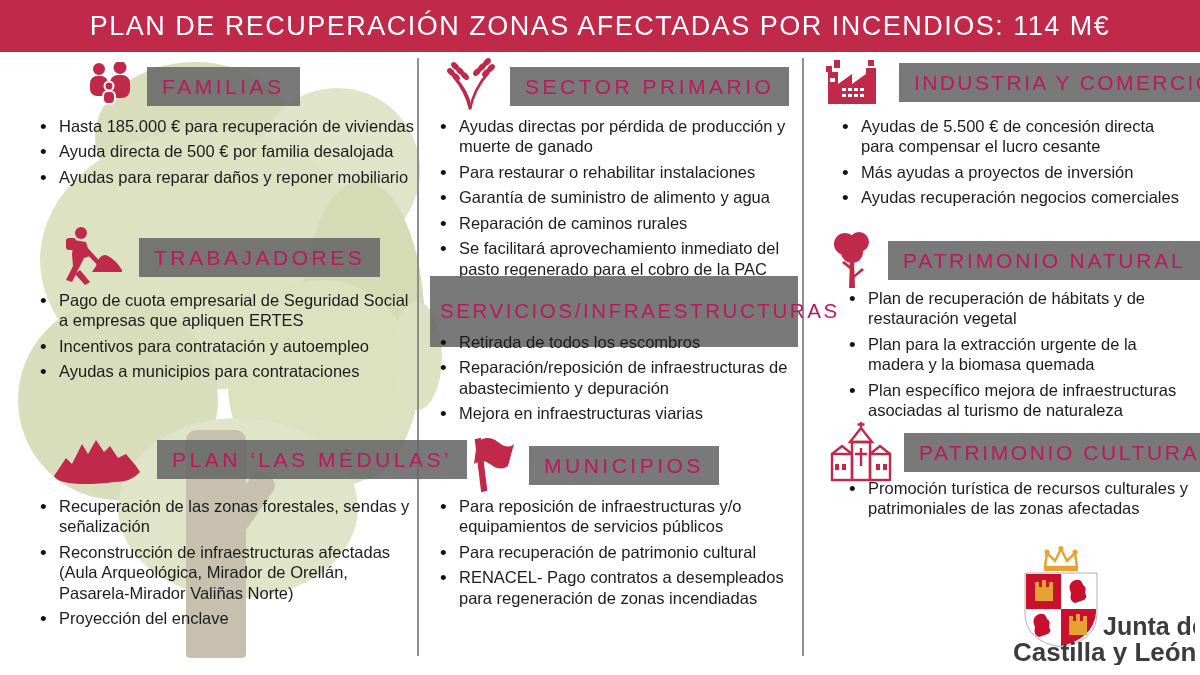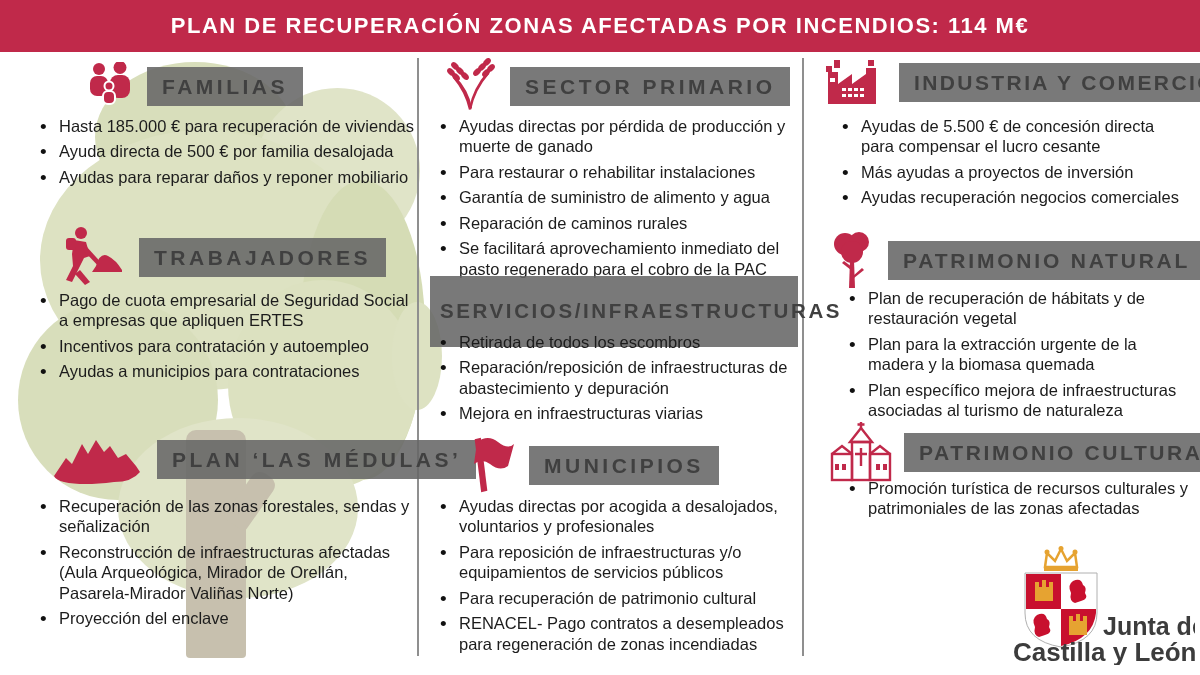--- a/index.html
+++ b/index.html
@@ -1,31 +1,31 @@
 <!DOCTYPE html>
 <html><head>
 <meta charset="utf-8">
 <style>
   html,body{margin:0;padding:0;background:#e8e8e8;}
   .page{position:relative;width:1200px;height:675px;background:#ffffff;overflow:hidden;
         font-family:"Liberation Sans","DejaVu Sans",sans-serif;}
   
   .header{position:absolute;left:0;top:0;width:1200px;height:52px;background:#c0294a;
           display:flex;align-items:center;justify-content:center;z-index:5;}
-  .header h1{margin:0;color:#ffffff;font-size:22px;font-weight:700;letter-spacing:1.5px;white-space:nowrap;}
+  .header h1{margin:0;color:#ffffff;font-size:27px;font-weight:400;letter-spacing:1.5px;white-space:nowrap;}
   
   .blob{position:absolute;border-radius:50%;z-index:0;}
   .trunk{position:absolute;z-index:0;background:#c7c0ae;border-radius:10px 10px 4px 4px;}
   
   .vdiv{position:absolute;top:58px;height:598px;width:2px;background:#8f8f8f;z-index:1;}
   
   .section{position:absolute;z-index:2;}
   .sec-head{display:flex;align-items:center;gap:13px;}
   .icon-box{flex:0 0 auto;display:flex;align-items:center;justify-content:center;}
-  .banner{background:rgba(102,102,102,0.88);color:#404040;font-weight:700;font-size:21px;
+  .banner{background:rgba(102,102,102,0.88);color:#be185d;font-weight:400;font-size:21px;
           letter-spacing:3.5px;padding:9px 15px;line-height:1;white-space:nowrap;}
   .banner.full{display:block;text-align:left;letter-spacing:2.6px;}
   ul.bullets{margin:0;padding:0;list-style:none;}
   ul.bullets li{position:relative;padding-left:23px;margin-bottom:5px;
                 font-size:16.5px;line-height:1.24;color:#1c1c1c;}
   ul.bullets li::before{content:"•";position:absolute;left:4px;top:-1px;color:#111;font-size:19px;}
   
   .logo{position:absolute;z-index:3;}
 </style>
 </head>
@@ -177,21 +177,20 @@
             <path d="M12 4 L18 2 L30 54 L24 56 Z" transform="rotate(6 21 29)"></path>
             <path d="M17 6 Q28 -2 38 6 Q48 14 54 8 L48 30 Q40 36 30 28 Q22 22 14 28 Z"></path>
           </g>
         </svg>
       </div>
       <div class="banner">MUNICIPIOS</div>
     </div>
   </div>
   <div class="section" style="left:436px;top:496px;width:362px;">
     <ul class="bullets">
-      <li>Ayudas directas por acogida a desalojados, voluntarios y profesionales</li>
       <li>Para reposición de infraestructuras y/o equipamientos de servicios públicos</li>
       <li>Para recuperación de patrimonio cultural</li>
       <li>RENACEL- Pago contratos a desempleados para regeneración de zonas incendiadas</li>
     </ul>
   </div>
 
   <div class="section" style="left:826px;top:58px;width:370px;">
     <div class="sec-head" style="gap:21px;">
       <div class="icon-box">
         <svg width="52" height="48" viewBox="0 0 52 48">

